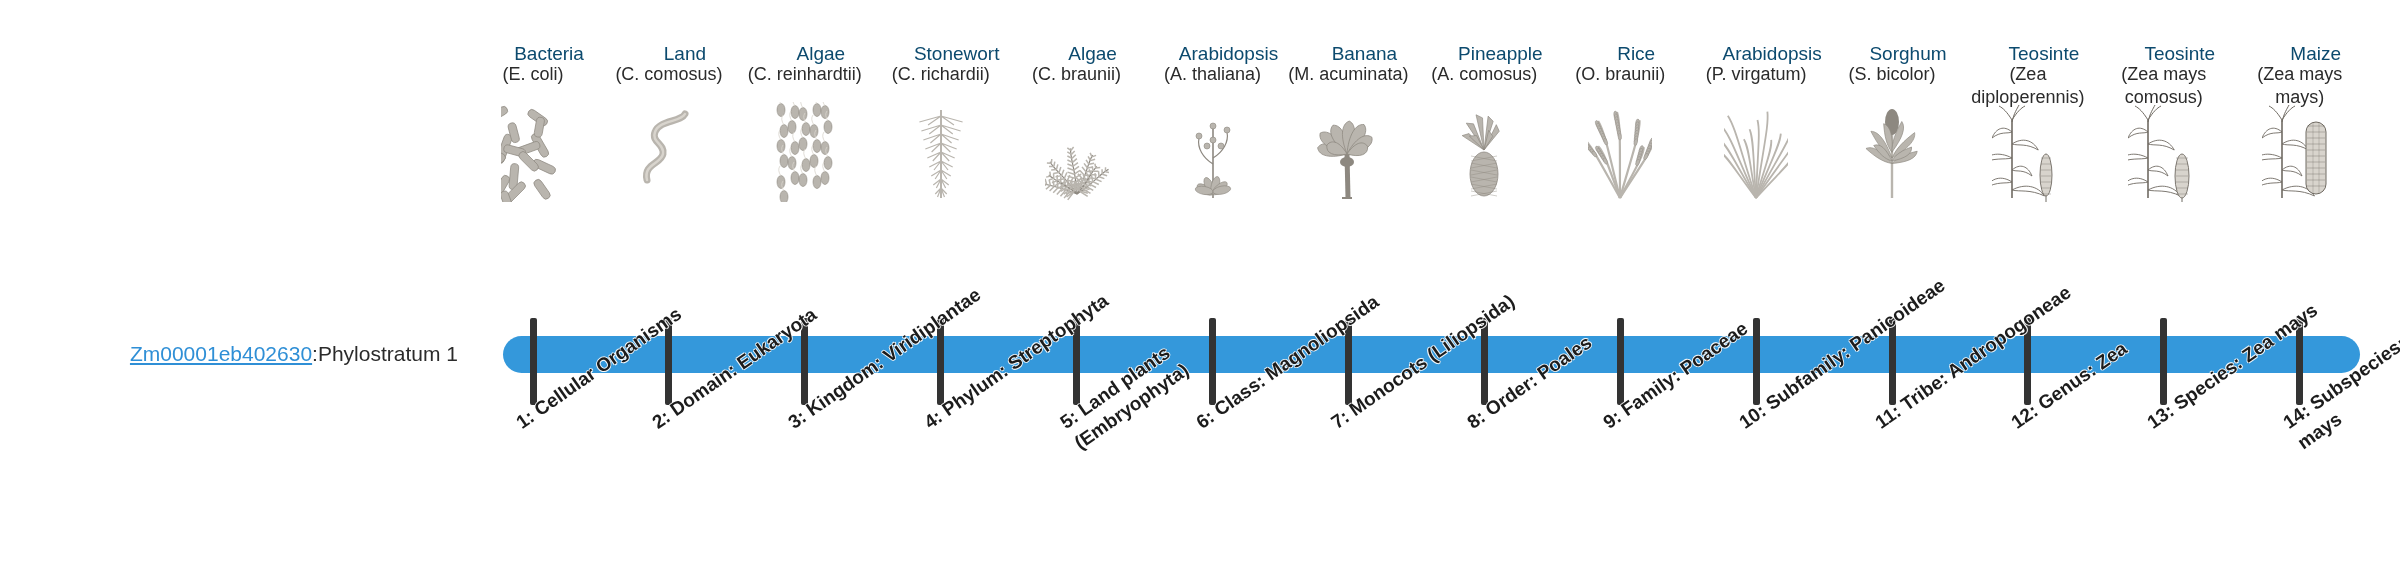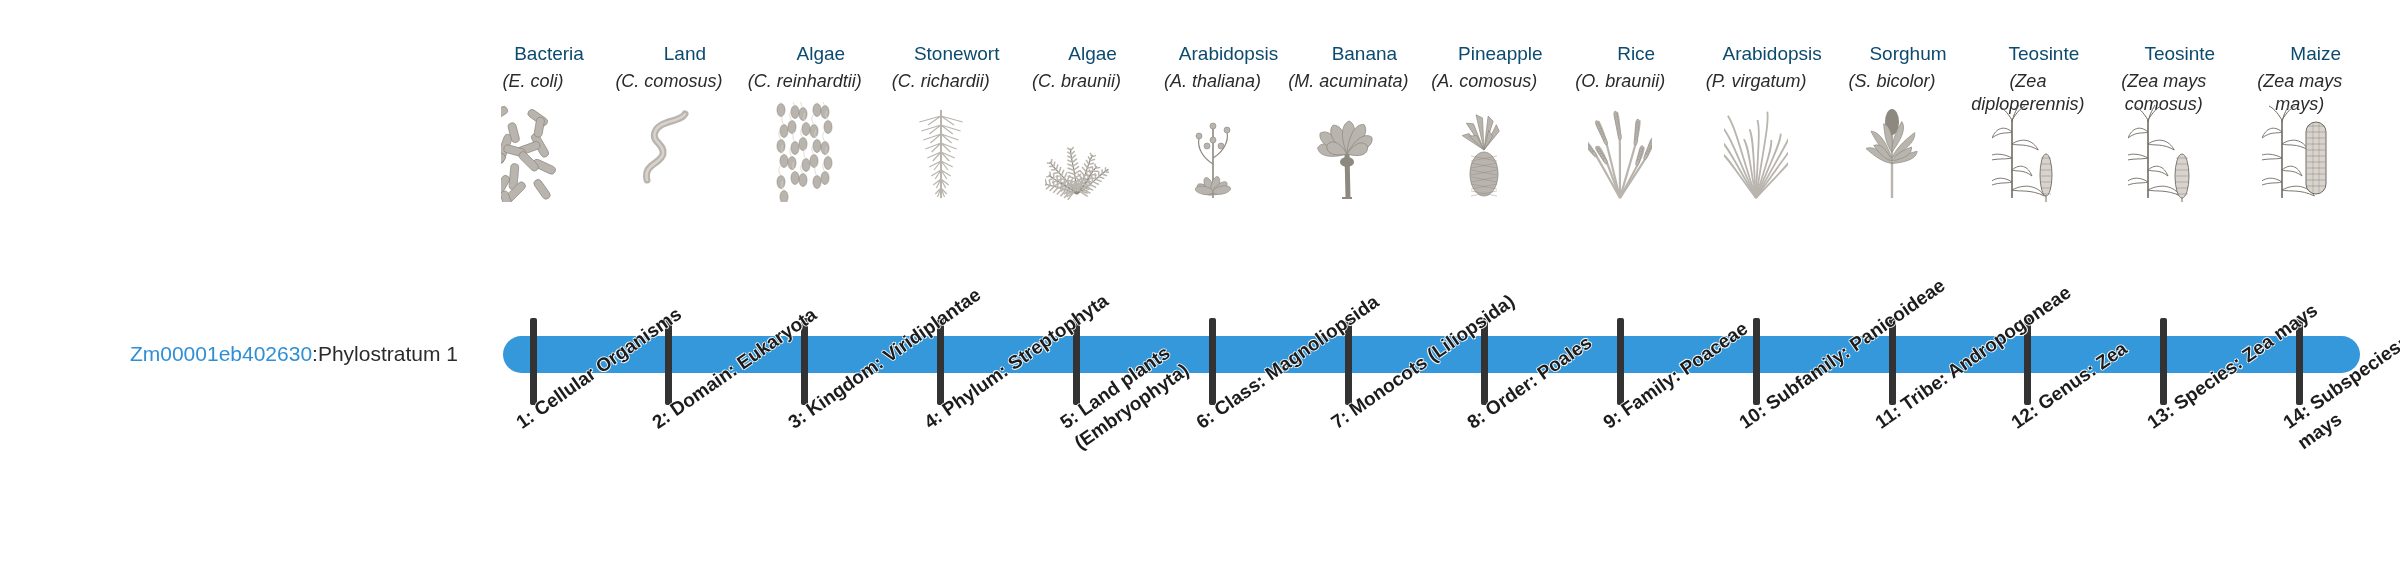--- a/index.html
+++ b/index.html
@@ -29,20 +29,21 @@
     display: flex;
     align-items: center;
     justify-content: flex-end;
     padding-right: 12px;
     box-sizing: border-box;
     font-size: 21px;
     white-space: nowrap;
   }
   #row-label .gene-link {
     color: #2f8fd6;
+    text-decoration: underline;
     cursor: pointer;
   }
   #row-label .strat {
     color: #2b2b2b;
   }
 
   
   .col {
     position: absolute;
     top: 0;
@@ -53,26 +54,25 @@
     position: absolute;
     top: 42px;
     left: 16px;
     width: 100%;
     font-size: 19px;
     line-height: 23px;
     color: #0c4a6e;
   }
   .sci-name {
     position: absolute;
-    top: 70px;
+    top: 63px;
     left: 0;
     width: 100%;
     font-size: 18px;
     line-height: 23px;
-    font-style: italic;
     color: #2b2b2b;
   }
 
   
   .sketch {
     position: absolute;
     top: 112px;
     left: 0;
     width: 100%;
     height: 90px;

